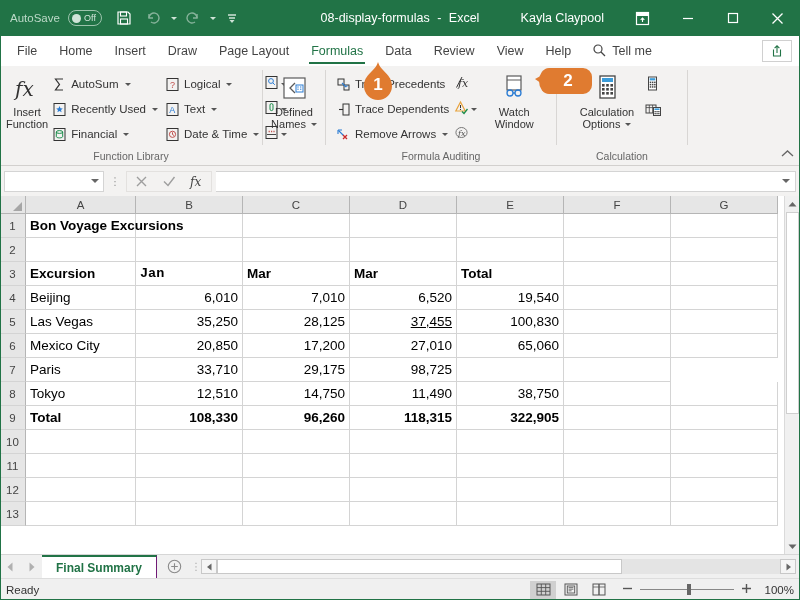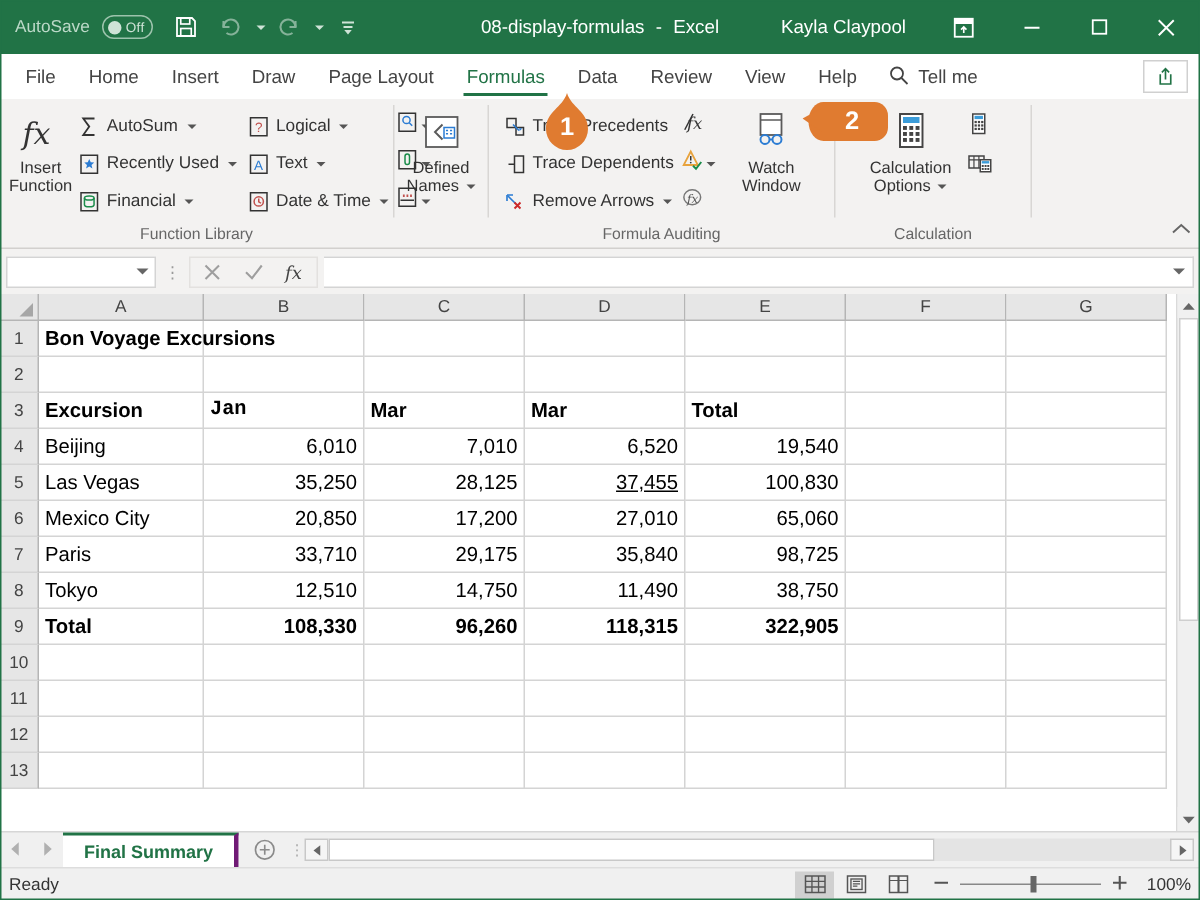--- a/index.html
+++ b/index.html
@@ -128,21 +128,21 @@
   .vscroll { width: 16px; flex: 0 0 16px; background: #f0f0f0; display: flex; flex-direction: column; border-left: 1px solid #dadada; }
   .sbtn { height: 16px; background: #f0f0f0; display: flex; align-items: center; justify-content: center; }
   .vthumb { background: #fff; border: 1px solid #cfcfcf; margin: 0 1px; }
   .vtrack { flex: 1; position: relative; }
 
   
   .sheetbar { height: 24px; flex: 0 0 24px; background: #f0f0f0; display: flex; align-items: stretch; border-top: 1px solid #d6d6d6; }
   .navarrows { display: flex; align-items: center; padding: 0 6px; gap: 14px; }
   .sheettab {
     display: flex; align-items: center; padding: 0 14px; font-size: 12px;
-    background: #f0f0f0; color: #444; border-right: 3px solid #701a75;
+    background: #f0f0f0; color: #444; border-right: 1px solid #701a75;
   }
   .sheettab.active { background: #fff; color: #217346; font-weight: bold; border-top: 2px solid #217346; }
   .addsheet { width: 34px; display: flex; align-items: center; justify-content: center; }
   .sheet-sep { width: 10px; color: #aaa; display: flex; align-items: center; justify-content: center; font-size: 10px; }
   .hsb { flex: 1; display: flex; align-items: center; padding-right: 4px; }
   .hsb-arrow { width: 16px; height: 15px; border: 1px solid #c8c8c8; background: #f5f5f5; display: flex; align-items: center; justify-content: center; }
   .hsb-track { flex: 1; height: 15px; background: #e4e4e4; display:flex; }
   .hsb-thumb { width: 72%; background: #fff; border: 1px solid #c8c8c8; }
 
   
@@ -697,21 +697,20 @@
             <div class="cell num" style="width: 107px; flex: 0 0 107px;">27,010</div>
             <div class="cell num" style="width: 107px; flex: 0 0 107px;">65,060</div>
             <div class="cell" style="width: 107px; flex: 0 0 107px;"></div>
             <div class="cell" style="width: 107px; flex: 0 0 107px;"></div>
           </div>
           <div class="row">
             <div class="rowh">7</div>
             <div class="cell" style="width: 110px; flex: 0 0 110px;">Paris</div>
             <div class="cell num" style="width: 107px; flex: 0 0 107px;">33,710</div>
             <div class="cell num" style="width: 107px; flex: 0 0 107px;">29,175</div>
-            <div class="cell num" style="width: 107px; flex: 0 0 107px;">35,840</div>
             <div class="cell num" style="width: 107px; flex: 0 0 107px;">98,725</div>
             <div class="cell" style="width: 107px; flex: 0 0 107px;"></div>
             <div class="cell" style="width: 107px; flex: 0 0 107px;"></div>
           </div>
           <div class="row">
             <div class="rowh">8</div>
             <div class="cell" style="width: 110px; flex: 0 0 110px;">Tokyo</div>
             <div class="cell num" style="width: 107px; flex: 0 0 107px;">12,510</div>
             <div class="cell num" style="width: 107px; flex: 0 0 107px;">14,750</div>
             <div class="cell num" style="width: 107px; flex: 0 0 107px;">11,490</div>

